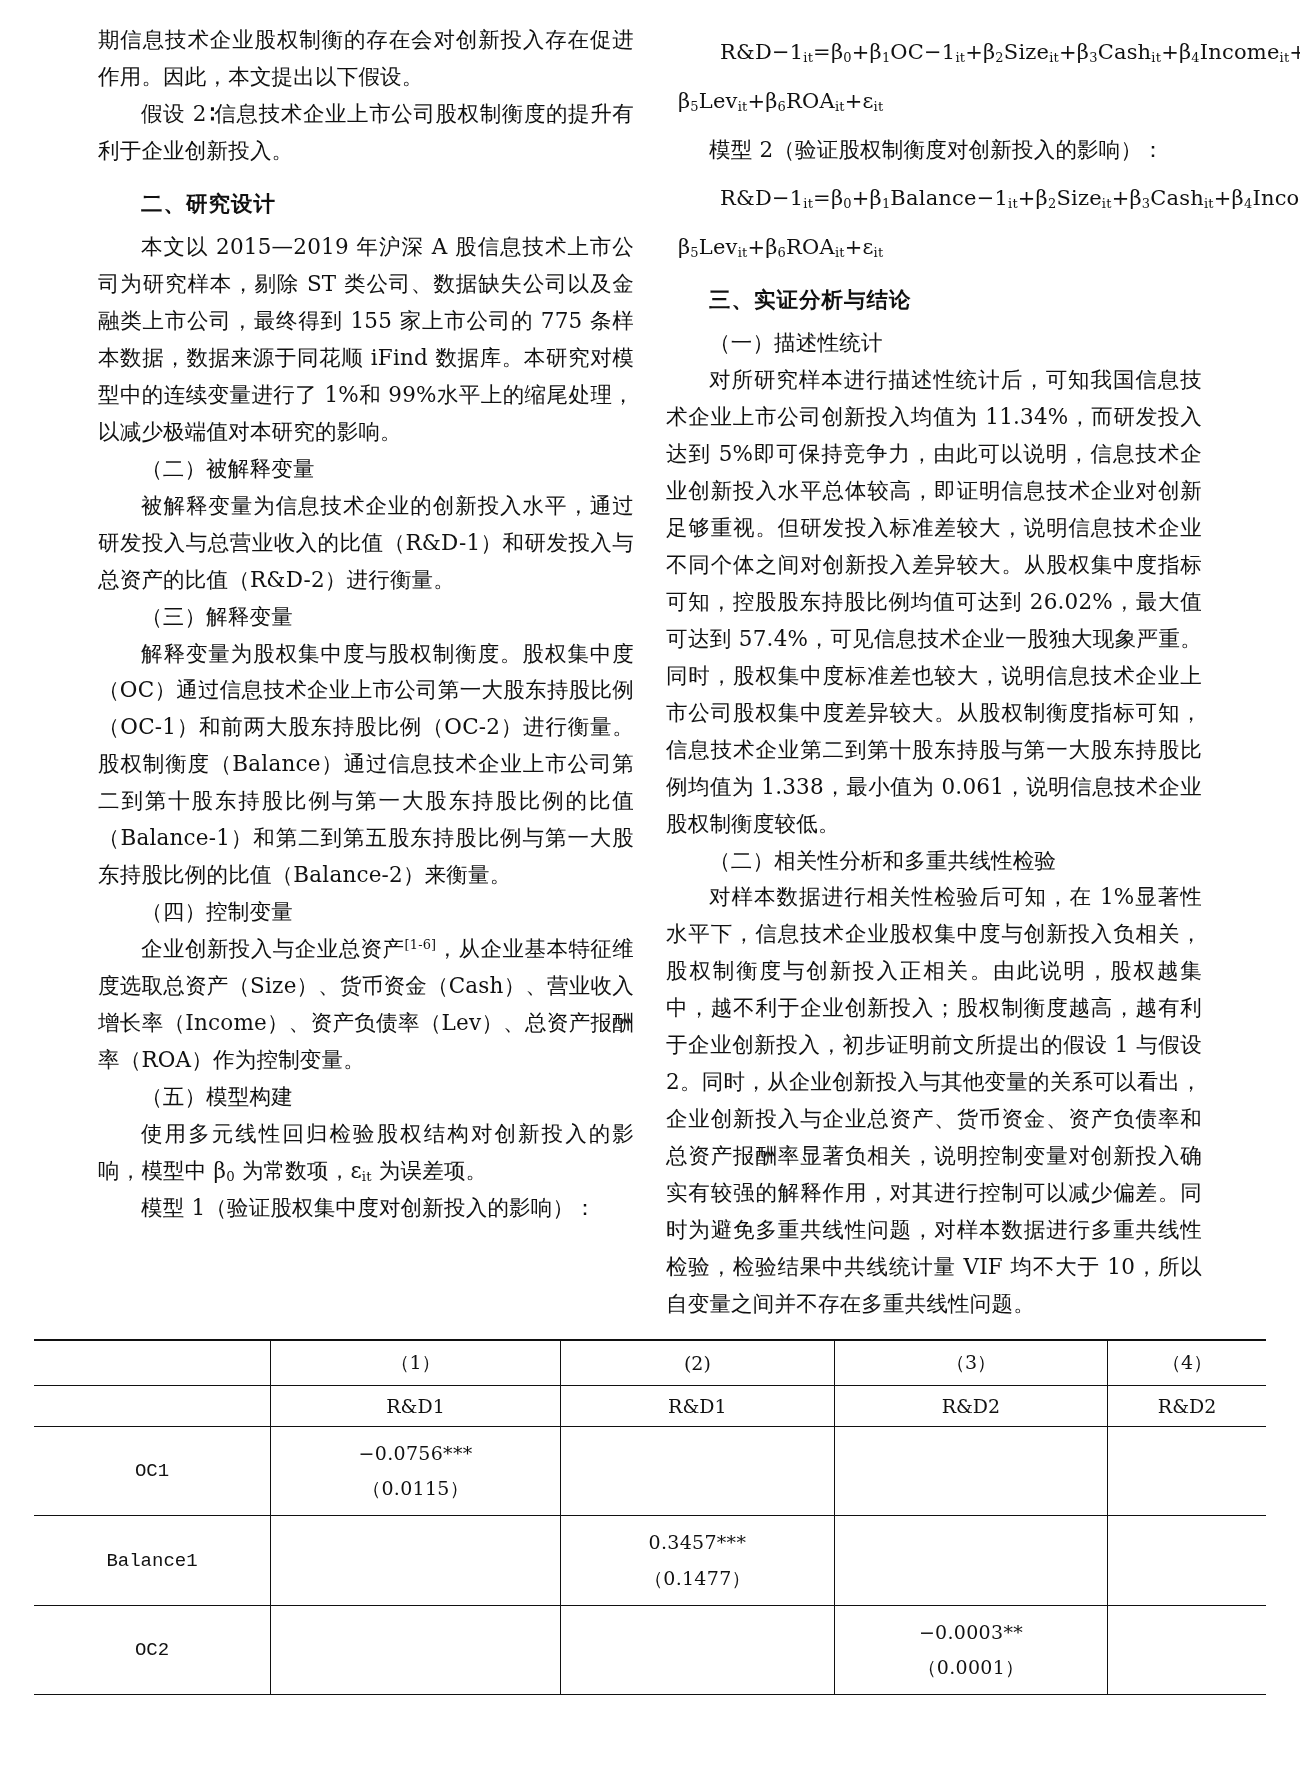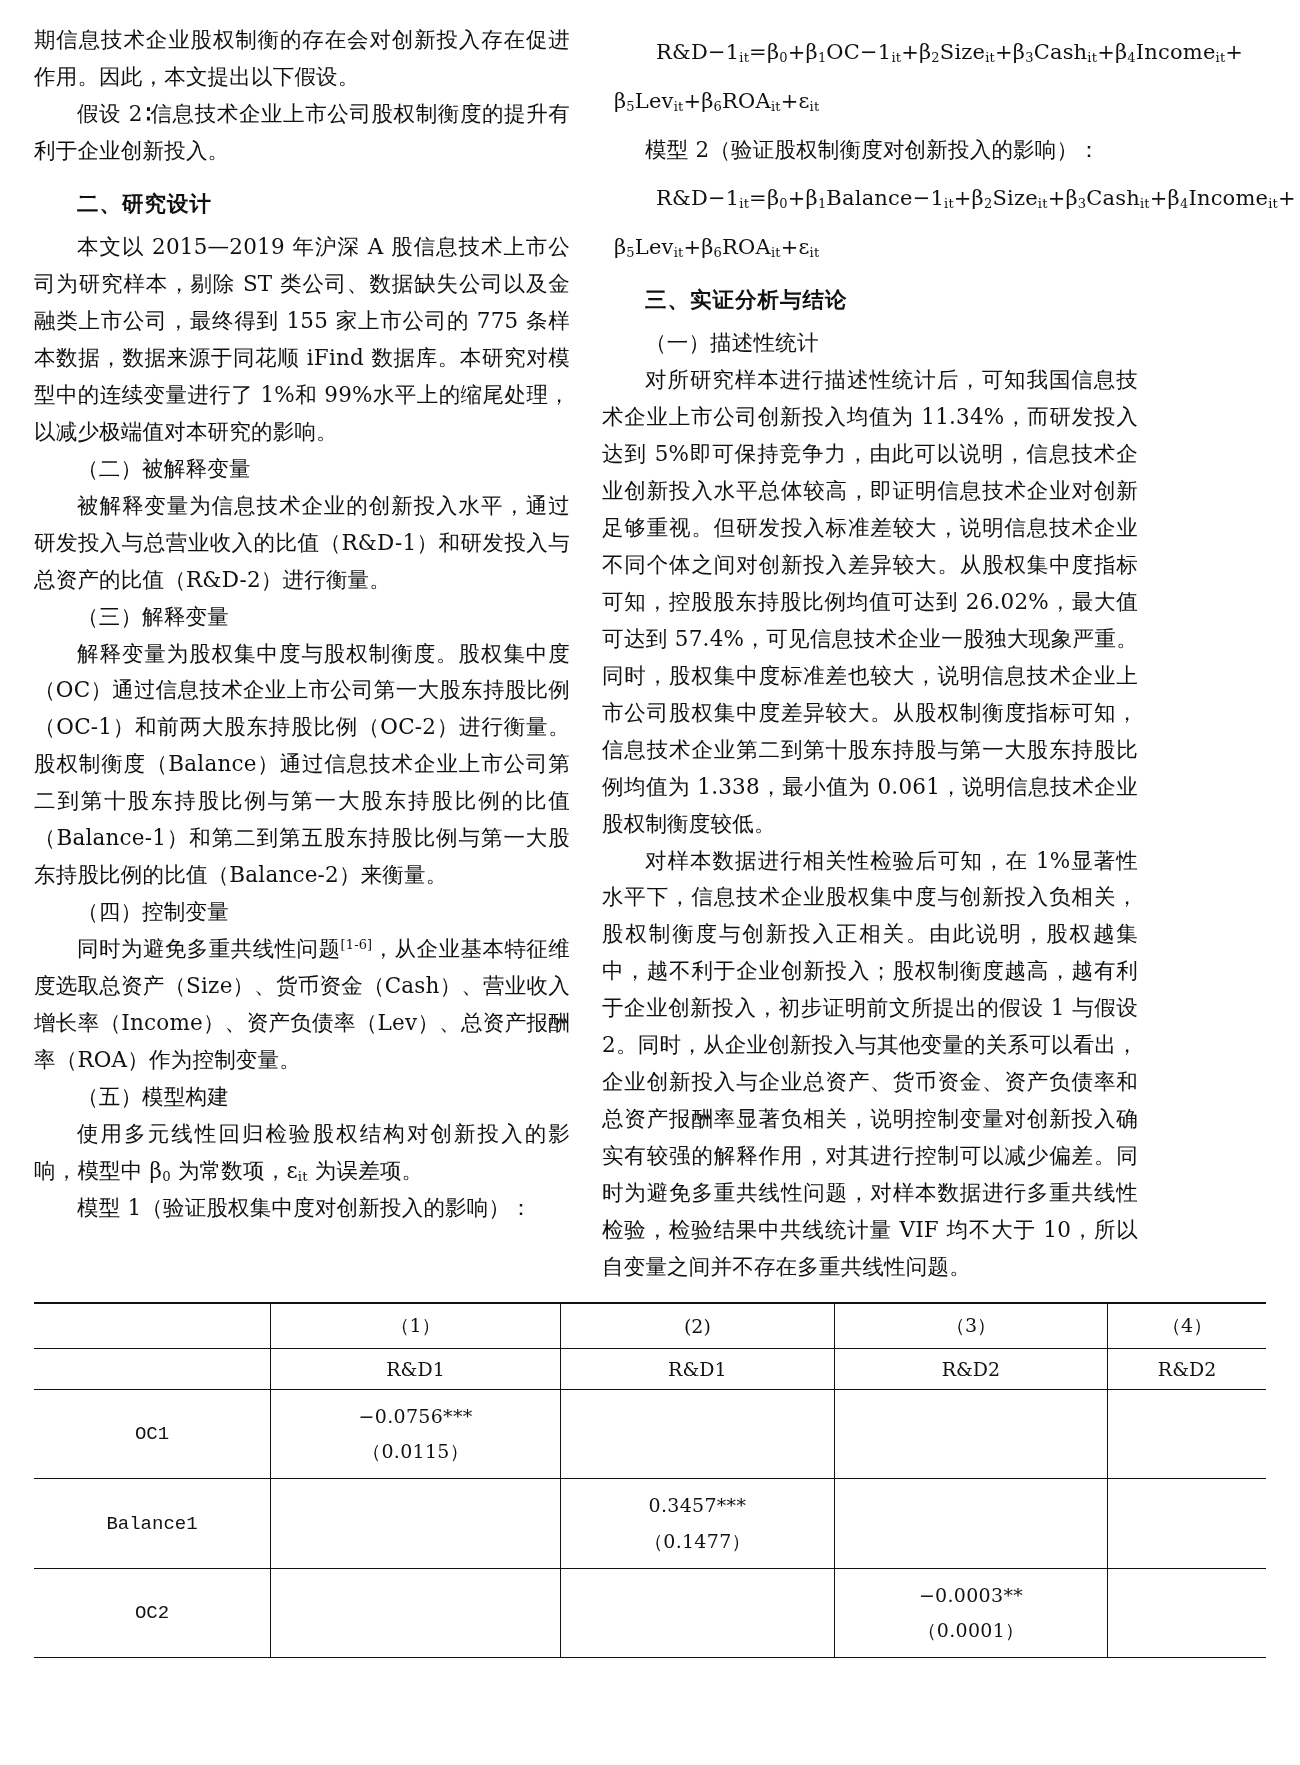--- a/index.html
+++ b/index.html
@@ -14,20 +14,21 @@
     width:1300px;
     min-height:1765px;
     box-sizing:border-box;
     padding:22px 34px 10px 34px;
     position:relative;
   }
   .columns{
     display:flex;
     gap:32px;
     align-items:flex-start;
+    justify-content:center;
   }
   .col{
     width:536px;
     flex:0 0 536px;
   }
   p{
     margin:0;
     font-size:21.5px;
     line-height:1.72;
     text-align:justify;
@@ -121,21 +122,21 @@
 
       <p class="indent">本文以 2015—2019 年沪深 A 股信息技术上市公司为研究样本，剔除 ST 类公司、数据缺失公司以及金融类上市公司，最终得到 155 家上市公司的 775 条样本数据，数据来源于同花顺 iFind 数据库。本研究对模型中的连续变量进行了 1%和 99%水平上的缩尾处理，以减少极端值对本研究的影响。</p>
 
       <p class="indent">（二）被解释变量</p>
       <p class="indent">被解释变量为信息技术企业的创新投入水平，通过研发投入与总营业收入的比值（R&amp;D-1）和研发投入与总资产的比值（R&amp;D-2）进行衡量。</p>
 
       <p class="indent">（三）解释变量</p>
       <p class="indent">解释变量为股权集中度与股权制衡度。股权集中度（OC）通过信息技术企业上市公司第一大股东持股比例（OC-1）和前两大股东持股比例（OC-2）进行衡量。股权制衡度（Balance）通过信息技术企业上市公司第二到第十股东持股比例与第一大股东持股比例的比值（Balance-1）和第二到第五股东持股比例与第一大股东持股比例的比值（Balance-2）来衡量。</p>
 
       <p class="indent">（四）控制变量</p>
-      <p class="indent"><span>同时为避免多重共线性问题</span><span class="sup-ref">[1-6]</span><span>，从企业基本特征维度选取总资产（Size）、货币资金（Cash）、营业收入增长率（Income）、资产负债率（Lev）、总资产报酬率（ROA）作为控制变量。</span></p>
+      <p class="indent"><span>企业创新投入与企业总资产</span><span class="sup-ref">[1-6]</span><span>，从企业基本特征维度选取总资产（Size）、货币资金（Cash）、营业收入增长率（Income）、资产负债率（Lev）、总资产报酬率（ROA）作为控制变量。</span></p>
 
       <p class="indent">（五）模型构建</p>
       <p class="indent">使用多元线性回归检验股权结构对创新投入的影响，模型中 β<sub>0</sub> 为常数项，ε<sub>it</sub> 为误差项。</p>
 
       <p class="indent">模型 1（验证股权集中度对创新投入的影响）：</p>
     </div>
 
     <div class="col">
 
       <p class="formula">R&amp;D−1<sub>it</sub>=β<sub>0</sub>+β<sub>1</sub>OC−1<sub>it</sub>+β<sub>2</sub>Size<sub>it</sub>+β<sub>3</sub>Cash<sub>it</sub>+β<sub>4</sub>Income<sub>it</sub>+</p>
@@ -144,20 +145,21 @@
       <p class="indent">模型 2（验证股权制衡度对创新投入的影响）：</p>
 
       <p class="formula">R&amp;D−1<sub>it</sub>=β<sub>0</sub>+β<sub>1</sub>Balance−1<sub>it</sub>+β<sub>2</sub>Size<sub>it</sub>+β<sub>3</sub>Cash<sub>it</sub>+β<sub>4</sub>Income<sub>it</sub>+</p>
       <p class="formula cont">β<sub>5</sub>Lev<sub>it</sub>+β<sub>6</sub>ROA<sub>it</sub>+ε<sub>it</sub></p>
 
       <h2 class="section">三、实证分析与结论</h2>
 
       <p class="indent">（一）描述性统计</p>
       <p class="indent">对所研究样本进行描述性统计后，可知我国信息技术企业上市公司创新投入均值为 11.34%，而研发投入达到 5%即可保持竞争力，由此可以说明，信息技术企业创新投入水平总体较高，即证明信息技术企业对创新足够重视。但研发投入标准差较大，说明信息技术企业不同个体之间对创新投入差异较大。从股权集中度指标可知，控股股东持股比例均值可达到 26.02%，最大值可达到 57.4%，可见信息技术企业一股独大现象严重。同时，股权集中度标准差也较大，说明信息技术企业上市公司股权集中度差异较大。从股权制衡度指标可知，信息技术企业第二到第十股东持股与第一大股东持股比例均值为 1.338，最小值为 0.061，说明信息技术企业股权制衡度较低。</p>
 
+      <p class="indent">（二）相关性分析和多重共线性检验</p>
       <p class="indent">对样本数据进行相关性检验后可知，在 1%显著性水平下，信息技术企业股权集中度与创新投入负相关，股权制衡度与创新投入正相关。由此说明，股权越集中，越不利于企业创新投入；股权制衡度越高，越有利于企业创新投入，初步证明前文所提出的假设 1 与假设 2。同时，从企业创新投入与其他变量的关系可以看出，企业创新投入与企业总资产、货币资金、资产负债率和总资产报酬率显著负相关，说明控制变量对创新投入确实有较强的解释作用，对其进行控制可以减少偏差。同时为避免多重共线性问题，对样本数据进行多重共线性检验，检验结果中共线统计量 VIF 均不大于 10，所以自变量之间并不存在多重共线性问题。</p>
     </div>
   </div>
 
   <div class="table-wrap">
 
     <table class="reg">
       <thead>
         <tr>
           <th class="rowlabel"></th>

